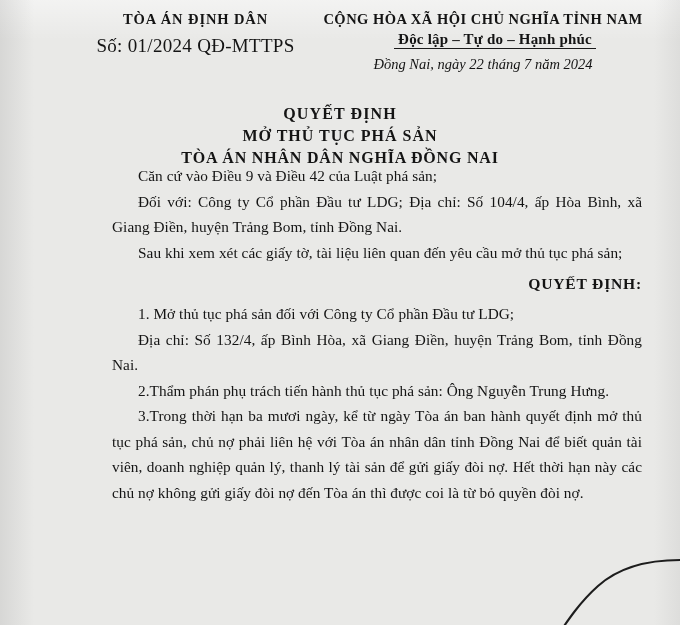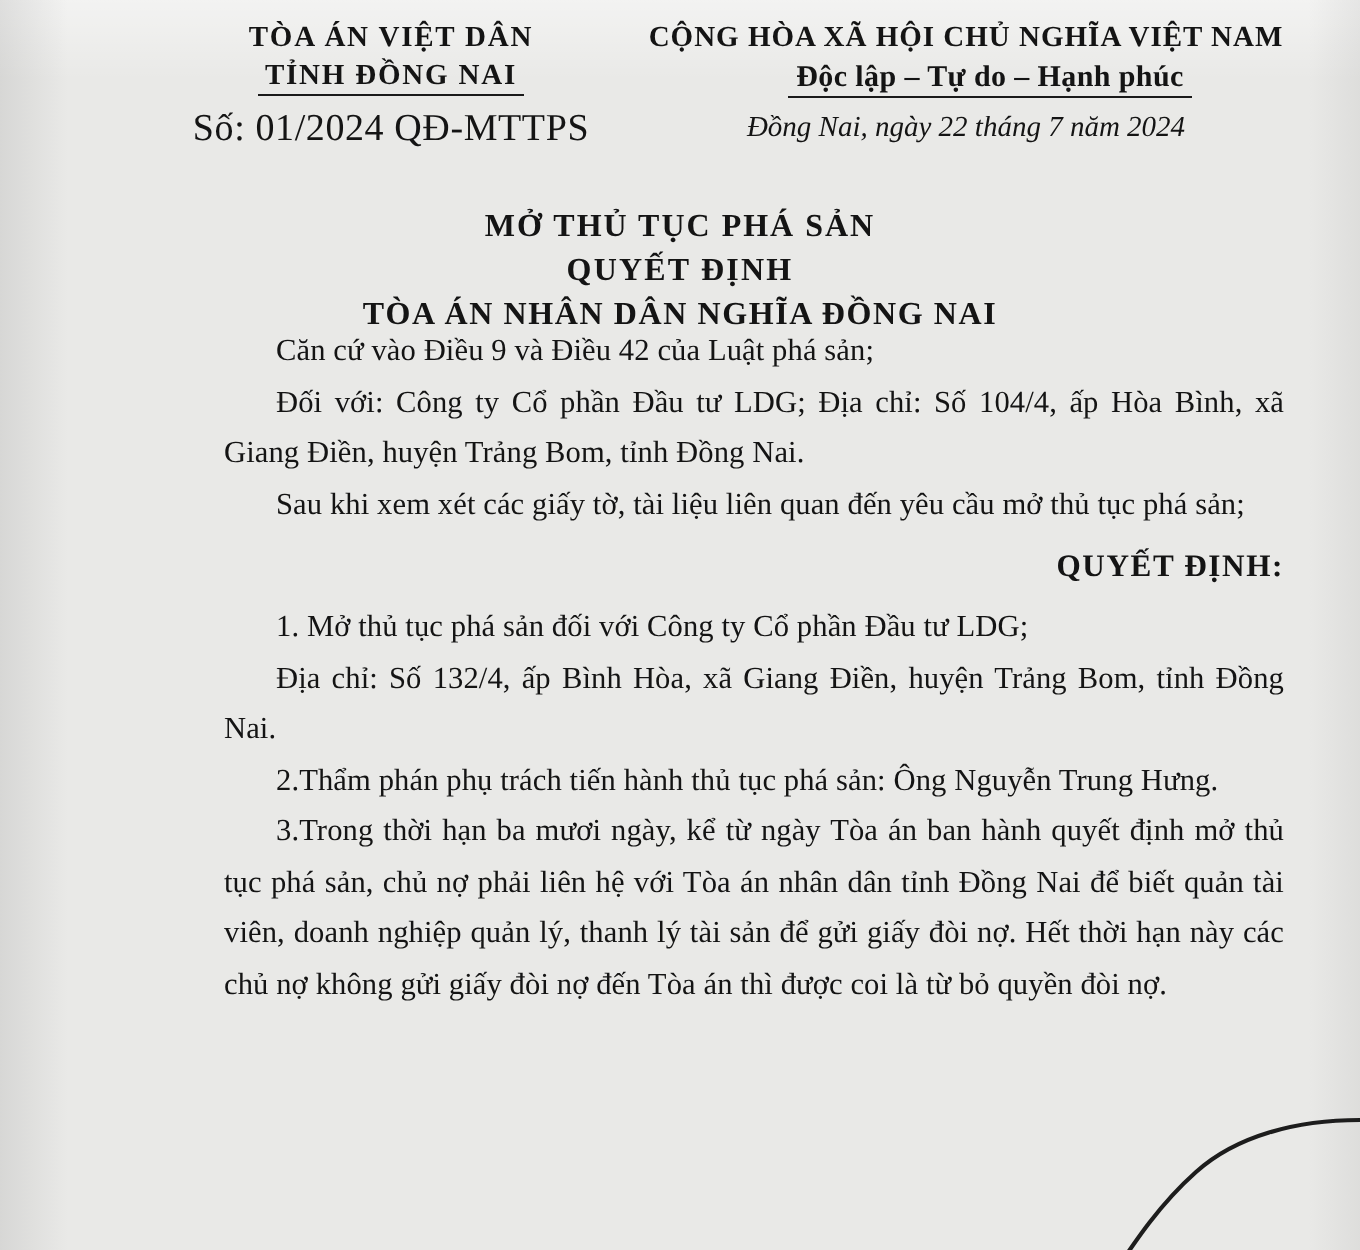--- a/index.html
+++ b/index.html
@@ -144,38 +144,35 @@
   }
 </style>
 </head>
 <body>
 
 <div id="page">
 
   <div id="paper-shade"></div>
 
   <div class="hdr hdr-left">
-    <div class="org-line1">TÒA ÁN VIỆT DÂN</div>
-    <div class="org-line2">
-      <span class="ul">TỈNH ĐỒNG NAI</span>
-    </div>
+    <div class="org-line1">TÒA ÁN ĐỊNH DÂN</div>
     <div class="doc-number">Số: 01/2024 QĐ-MTTPS</div>
   </div>
 
   <div class="hdr hdr-right">
-    <div class="nation-line1">CỘNG HÒA XÃ HỘI CHỦ NGHĨA VIỆT NAM</div>
+    <div class="nation-line1">CỘNG HÒA XÃ HỘI CHỦ NGHĨA TỈNH NAM</div>
     <div class="nation-line2">
       <span class="ul">Độc lập – Tự do – Hạnh phúc</span>
     </div>
     <div class="date-line">Đồng Nai, ngày 22 tháng 7 năm 2024</div>
   </div>
 
   <div class="title-block">
+    <div class="t t1">QUYẾT ĐỊNH</div>
     <div class="t t2">MỞ THỦ TỤC PHÁ SẢN</div>
-    <div class="t t1">QUYẾT ĐỊNH</div>
     <div class="t t3">TÒA ÁN NHÂN DÂN NGHĨA ĐỒNG NAI</div>
   </div>
 
   <div class="body-area">
 
     <p class="para">Căn cứ vào Điều 9 và Điều 42 của Luật phá sản;</p>
 
 
     <p class="para">Đối với: Công ty Cổ phần Đầu tư LDG; Địa chỉ: Số 104/4, ấp Hòa Bình, xã Giang Điền, huyện Trảng Bom, tỉnh Đồng Nai.</p>
 

